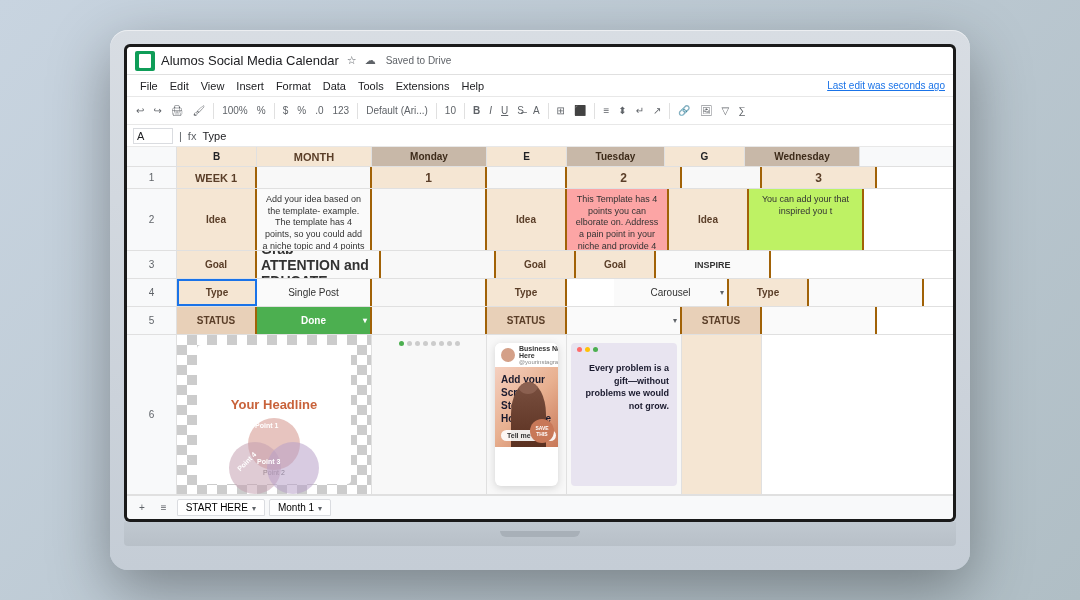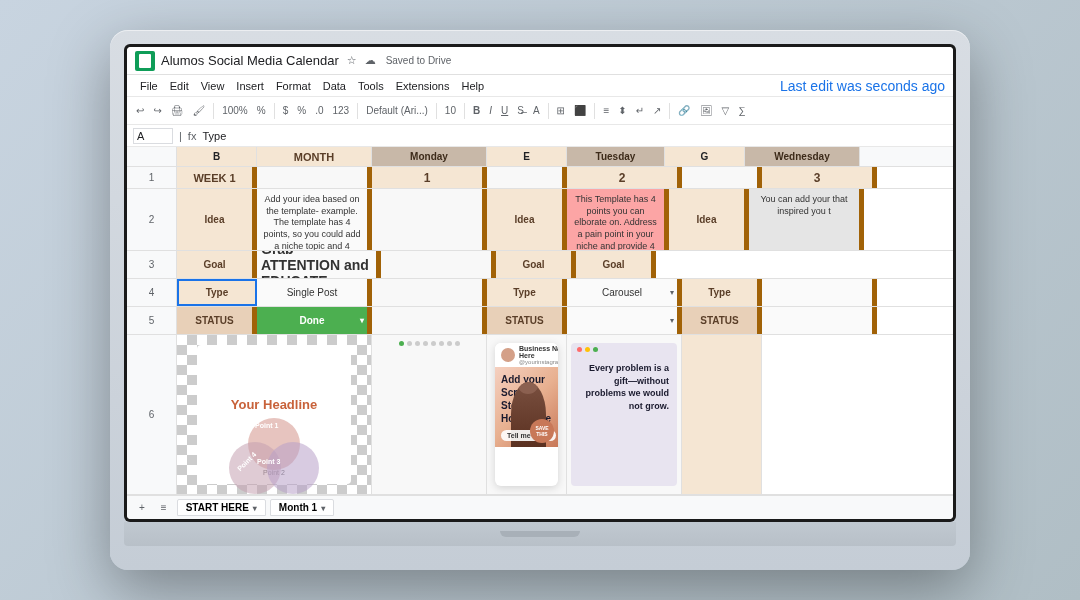--- a/index.html
+++ b/index.html
@@ -132,22 +132,23 @@
     .menu-item {
       font-size: 11px;
       color: #202124;
       padding: 2px 5px;
       cursor: pointer;
       border-radius: 2px;
     }
 
     .last-edit {
       margin-left: auto;
-      font-size: 14px;
+      font-size: 10px;
       color: #1a73e8;
+      text-decoration: underline;
       cursor: pointer;
     }
 
     .toolbar {
       height: 28px;
       background: #fff;
       display: flex;
       align-items: center;
       padding: 0 6px;
       gap: 3px;
@@ -249,21 +250,21 @@
       color: #5f6368;
       background: #f8f9fa;
       border-right: 1px solid #e0e0e0;
       display: flex;
       align-items: center;
       justify-content: center;
       flex-shrink: 0;
     }
 
     .cell {
-      border-right: 5px solid #a16207;
+      border-right: 2px solid #a16207;
       display: flex;
       align-items: center;
       justify-content: center;
       font-size: 10px;
       padding: 1px 4px;
       overflow: hidden;
       position: relative;
     }
 
     
@@ -488,21 +489,20 @@
     .tab-item {
       font-size: 10px;
       padding: 2px 8px;
       border-radius: 2px 2px 0 0;
       border: 1px solid #dadce0;
       background: white;
       display: flex;
       align-items: flex-end;
       gap: 4px;
       cursor: pointer;
-      font-weight: bold;
     }
 
     .tab-item .arrow {
       font-size: 8px;
       color: #5f6368;
     }
 
     
     .screen-share-bar {
       height: 26px;
@@ -664,43 +664,44 @@
             <div class="cell" style="width:80px;background:#f5e6d3;font-weight:700;color:#5a3e28;">Idea</div>
             <div class="cell" style="width:115px;align-items:flex-start;padding:3px;background:#fafafa;">
               <span class="idea-text">Add your idea based on the template- example. The template has 4 points, so you could add a niche topic and 4 points related to it.</span>
             </div>
             <div class="cell" style="width:115px;background:#f8f8f8;"></div>
             <div class="cell" style="width:80px;background:#f5e6d3;font-weight:700;color:#5a3e28;">Idea</div>
             <div class="cell" style="width:102px;align-items:flex-start;padding:3px;background:#fca5a5;">
               <span class="idea-text">This Template has 4 points you can elborate on. Address a pain point in your niche and provide 4 point/step solution to it.</span>
             </div>
             <div class="cell" style="width:80px;background:#f5e6d3;font-weight:700;color:#5a3e28;">Idea</div>
-            <div class="cell" style="width:115px;align-items:flex-start;padding:3px;background:#e5e5e5;">
+            <div class="cell" style="width:115px;align-items:flex-start;padding:3px;background:#bef264;">
               <span class="idea-text">You can add your that inspired you t</span>
             </div>
           </div>
 
           <div class="grid-row content-row">
             <div class="row-num">3</div>
             <div class="cell label" style="width:80px;">Goal</div>
             <div class="cell" style="width:124px;font-size:14px;font-weight:600;">Grab ATTENTION and EDUCATE</div>
             <div class="cell" style="width:115px;background:#f8f8f8;"></div>
             <div class="cell label" style="width:80px;">Goal</div>
             <div class="cell label" style="width:80px;">Goal</div>
+            <div class="cell" style="width:115px;font-size:9px;font-weight:600;">INSPIRE</div>
           </div>
 
           <div class="grid-row content-row">
             <div class="row-num">4</div>
             <div class="cell label" style="width:80px;border:2px solid #1a73e8;">Type</div>
             <div class="cell" style="width:115px;position:relative;">
               <span>Single Post</span>
             </div>
             <div class="cell" style="width:115px;background:#f8f8f8;"></div>
             <div class="cell label" style="width:80px;">Type</div>
-            <div class="cell" style="width:115px;position:relative;">
+            <div class="cell" style="width:115px;position:relative;margin-left:47px;">
               <span>Carousel</span>
               <span class="dropdown-arrow">▾</span>
             </div>
             <div class="cell label" style="width:80px;">Type</div>
             <div class="cell" style="width:115px;"></div>
           </div>
 
           <div class="grid-row content-row">
             <div class="row-num">5</div>
             <div class="cell" style="width:80px;background:#e8d0b8;font-weight:700;color:#5a3e28;">STATUS</div>

